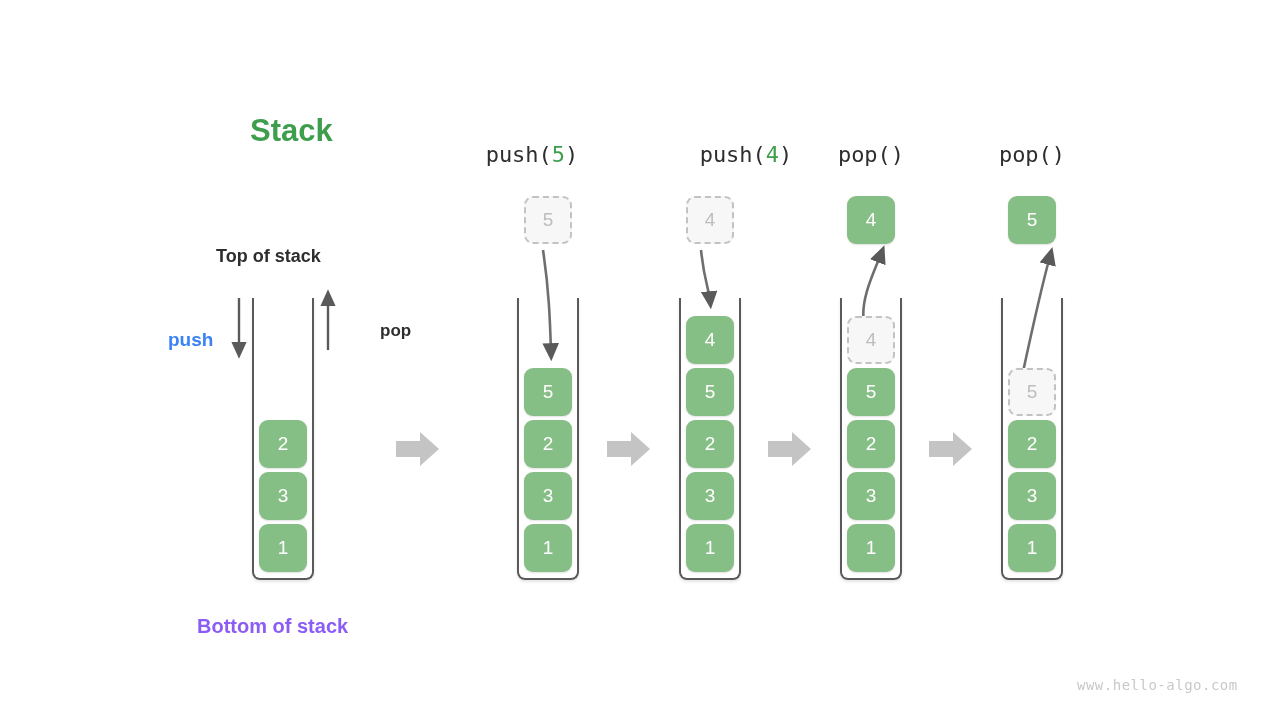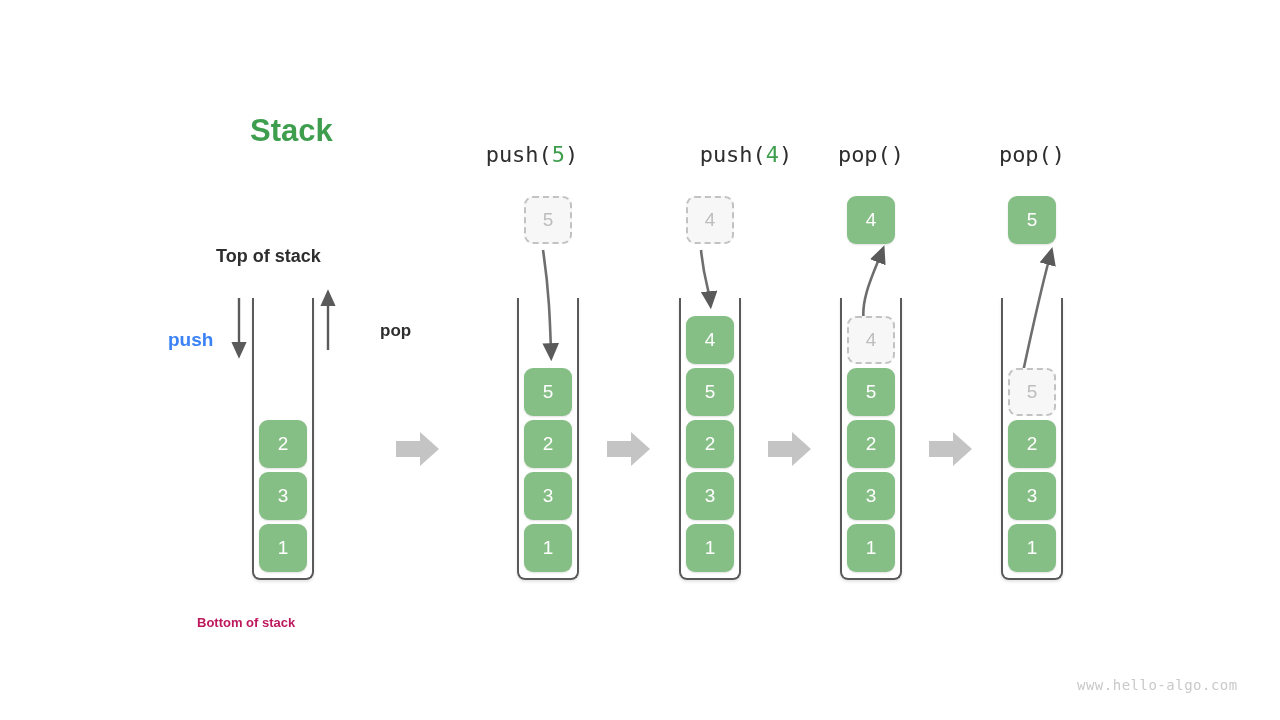--- a/index.html
+++ b/index.html
@@ -40,23 +40,23 @@
     font-size: 18px;
     font-weight: bold;
     color: #2e2e2e;
     white-space: nowrap;
   }
 
   .bottom-label {
     position: absolute;
     left: 197px;
     top: 615px;
-    font-size: 13px;
-    font-weight: bold;
-    color: #be185d;
+    font-size: 20px;
+    font-weight: bold;
+    color: #8b5cf6;
     white-space: nowrap;
   }
 
   .push-label {
     position: absolute;
     left: 168px;
     top: 321px;
     font-size: 19px;
     font-weight: bold;
     color: #3b82f6;

